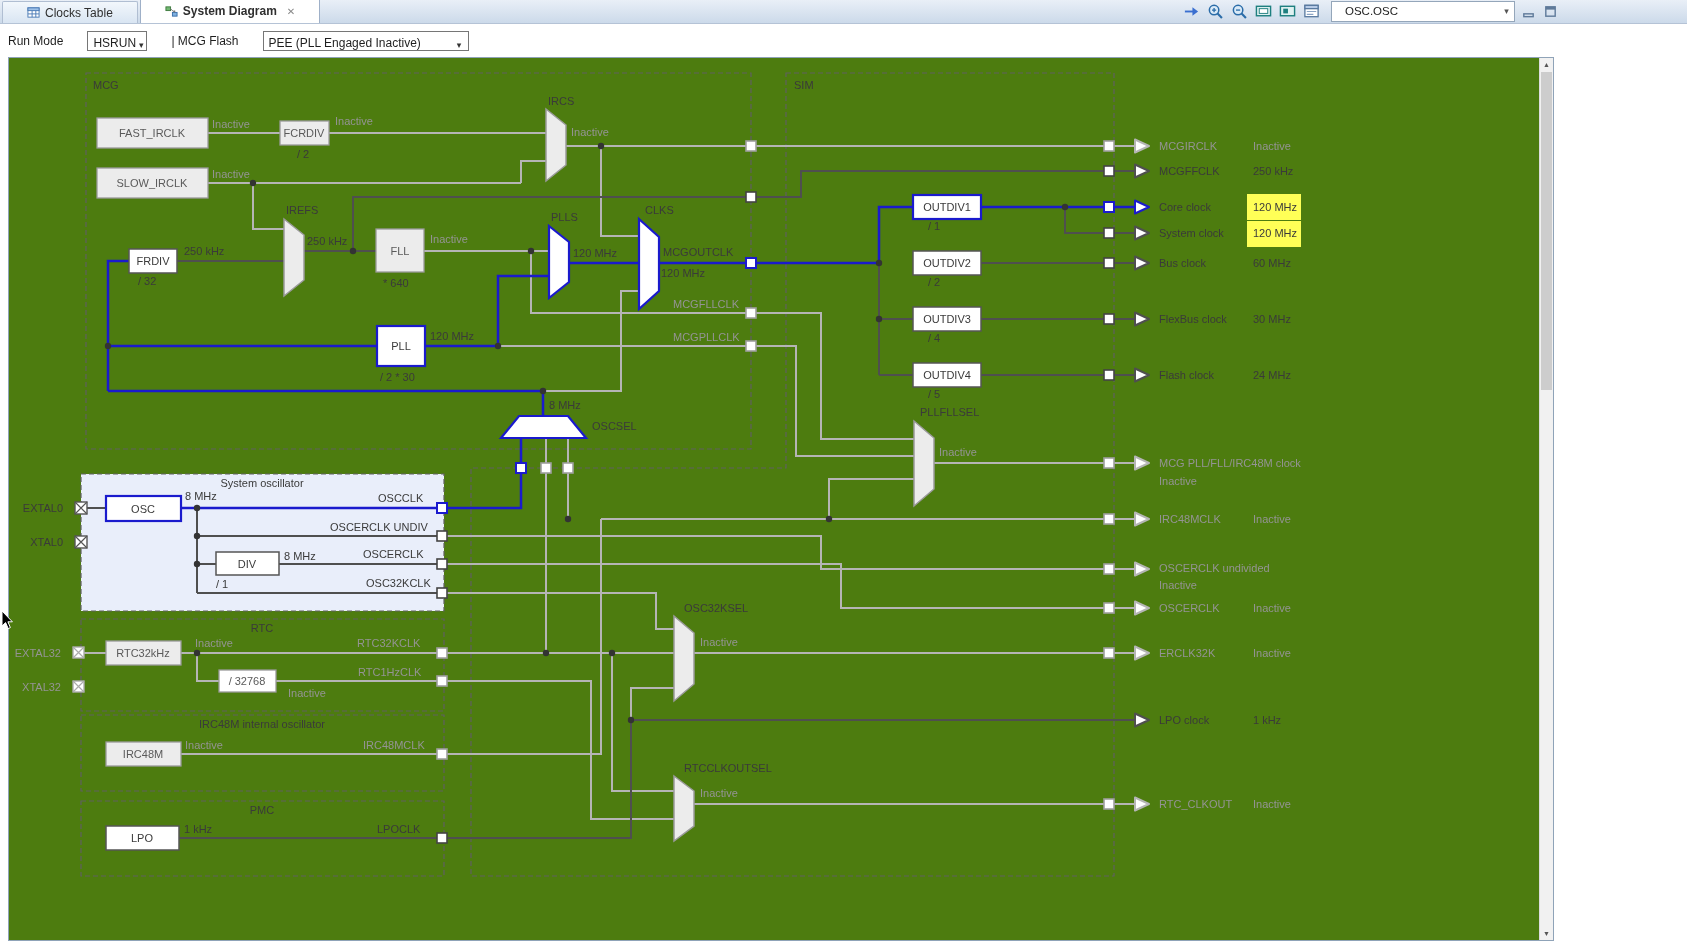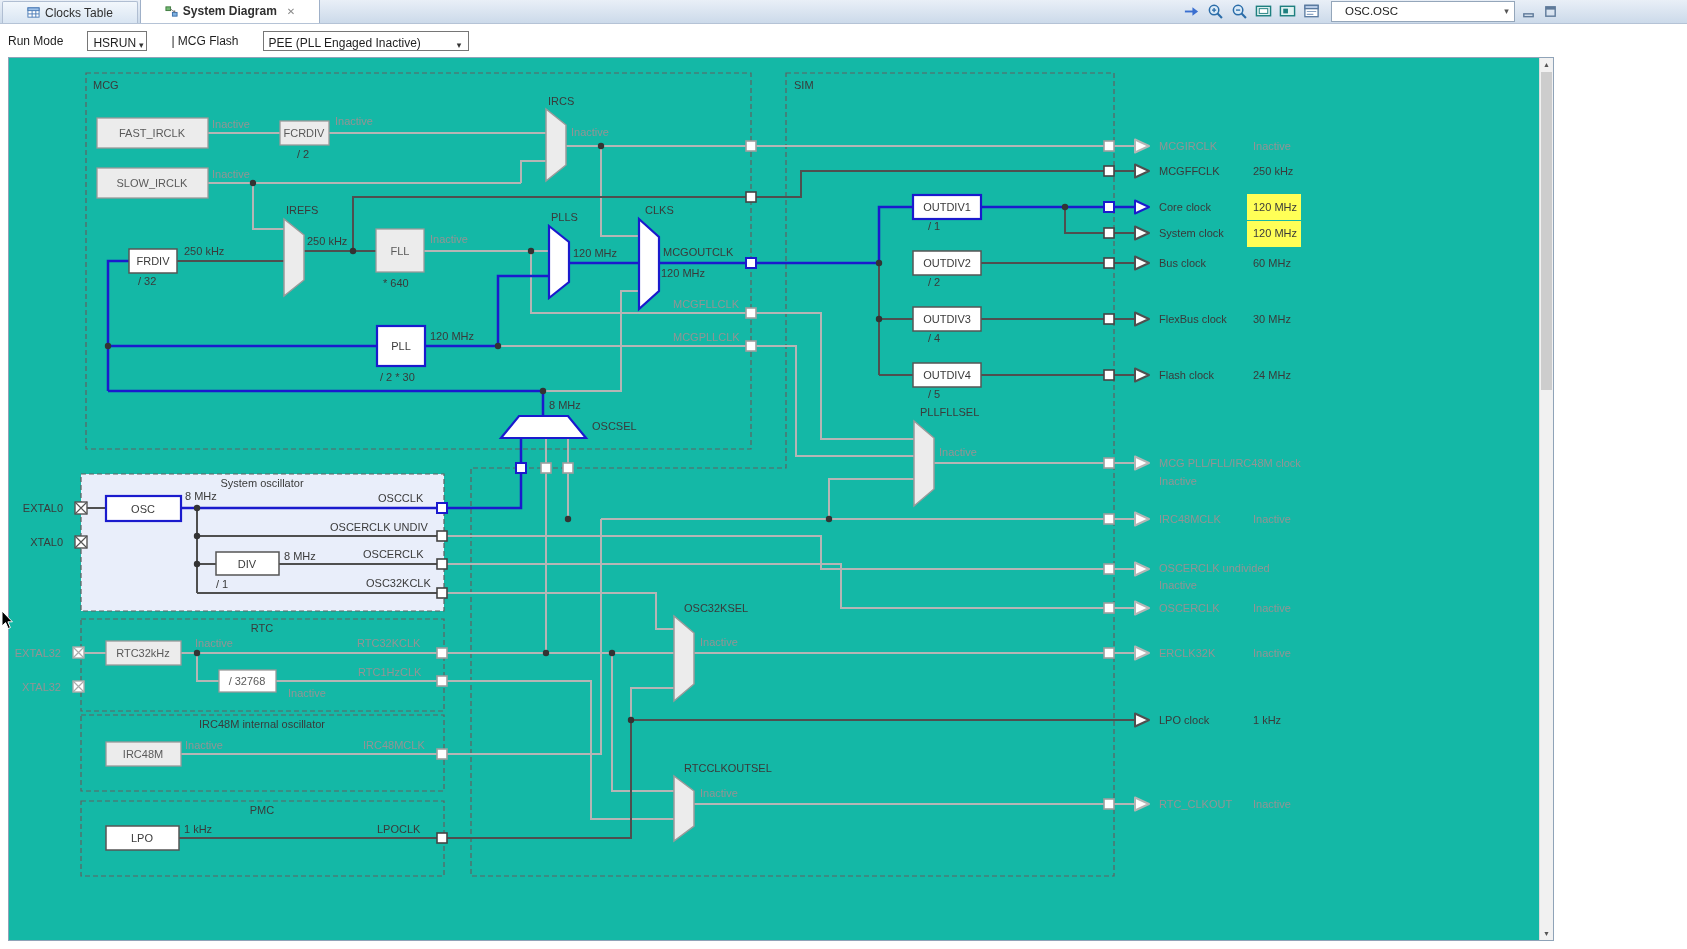--- a/index.html
+++ b/index.html
@@ -17,21 +17,21 @@
   .sc-chev{width:15px;color:#555;font-size:9px;text-align:center}
   .winbtn{width:18px;height:18px;display:flex;align-items:center;justify-content:center}
 
   
   .modebar{position:absolute;left:0;top:25px;width:100%;height:31px;background:#fff;display:flex;align-items:center;gap:24px;padding-left:8px;font-size:12px;color:#1e1e1e;box-sizing:border-box}
   .combo{height:20px;border:1px solid #767676;background:#fff;display:flex;align-items:flex-end;font-size:12px;box-sizing:border-box}
   .cval{flex:1;padding-left:5px;white-space:nowrap}
   .cbtn{width:17px;text-align:center;font-size:9px;color:#333}
 
   
-  .canvas{position:absolute;left:8px;top:57px;width:1544px;height:882px;border:1px solid #8fa3b8;background:#14b8a6}
+  .canvas{position:absolute;left:8px;top:57px;width:1544px;height:882px;border:1px solid #8fa3b8;background:#4d7c0f}
   svg.diagram{position:absolute;left:0;top:0}
   .vscroll{position:absolute;top:0;right:0;width:13px;height:100%;background:#f1f1f1;border-left:1px solid #dcdcdc}
   .vbtn{position:absolute;left:0;width:13px;height:13px;font-size:7px;color:#555;text-align:center;line-height:13px}
   .vbtn.up{top:0}.vbtn.down{bottom:0}
   .vthumb{position:absolute;left:1px;top:14px;width:11px;height:318px;background:#cdcdcd}
   .cursor{position:absolute;left:1px;top:610px;z-index:5}
 
   
   .gbox{fill:none;stroke:#606060;stroke-width:1.2;stroke-dasharray:5 3}
   .gbox.oscfill{fill:#e9eefa}

